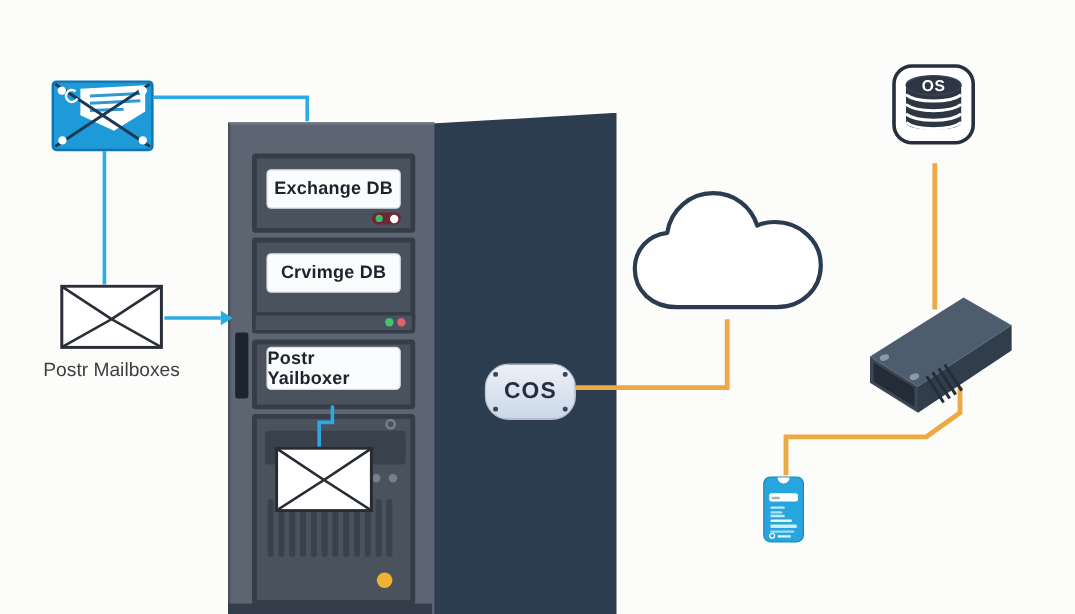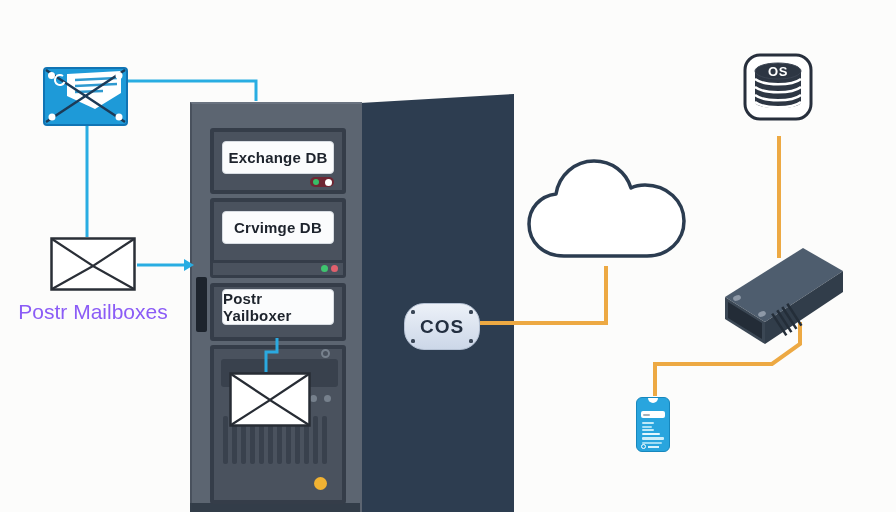--- a/index.html
+++ b/index.html
@@ -36,21 +36,21 @@
   .panel-dot{position:absolute;width:7px;height:7px;border-radius:50%;background:#76808c;}
   .vents{position:absolute;left:223px;top:416px;width:112px;height:48px;display:flex;gap:4px;}
   .vents div{width:5px;height:100%;background:#39414d;border-radius:2px;flex:none;}
   .led-amber{position:absolute;left:314px;top:477px;width:13px;height:13px;border-radius:50%;background:#f1b232;}
 
   
   .mail-blue{position:absolute;left:43px;top:67px;width:85px;height:59px;
     background:#1e9ad8;border:2px solid #1074b4;border-radius:4px;box-sizing:border-box;z-index:4;}
   .mailbox{position:absolute;left:50px;top:237px;width:86px;height:54px;z-index:4;}
   .mailbox-label{position:absolute;left:18px;top:300px;width:150px;text-align:center;
-    font-size:21px;font-weight:500;color:#8b5cf6;z-index:4;}
+    font-size:16px;font-weight:500;color:#404040;z-index:4;}
 
   .cos{position:absolute;left:404px;top:303px;width:76px;height:47px;z-index:4;
     background:linear-gradient(#ecf1f8,#ccd7e8);border:1px solid #b6c2d4;border-radius:20px;
     display:flex;align-items:center;justify-content:center;
     font-size:19px;font-weight:700;color:#232f40;letter-spacing:1px;box-sizing:border-box;}
   .cos i{position:absolute;width:4px;height:4px;background:#3a4656;border-radius:1.5px;}
 
   .cloud{position:absolute;left:522px;top:152px;z-index:2;}
 
   .os-badge{position:absolute;left:742px;top:52px;width:72px;height:70px;z-index:4;}

